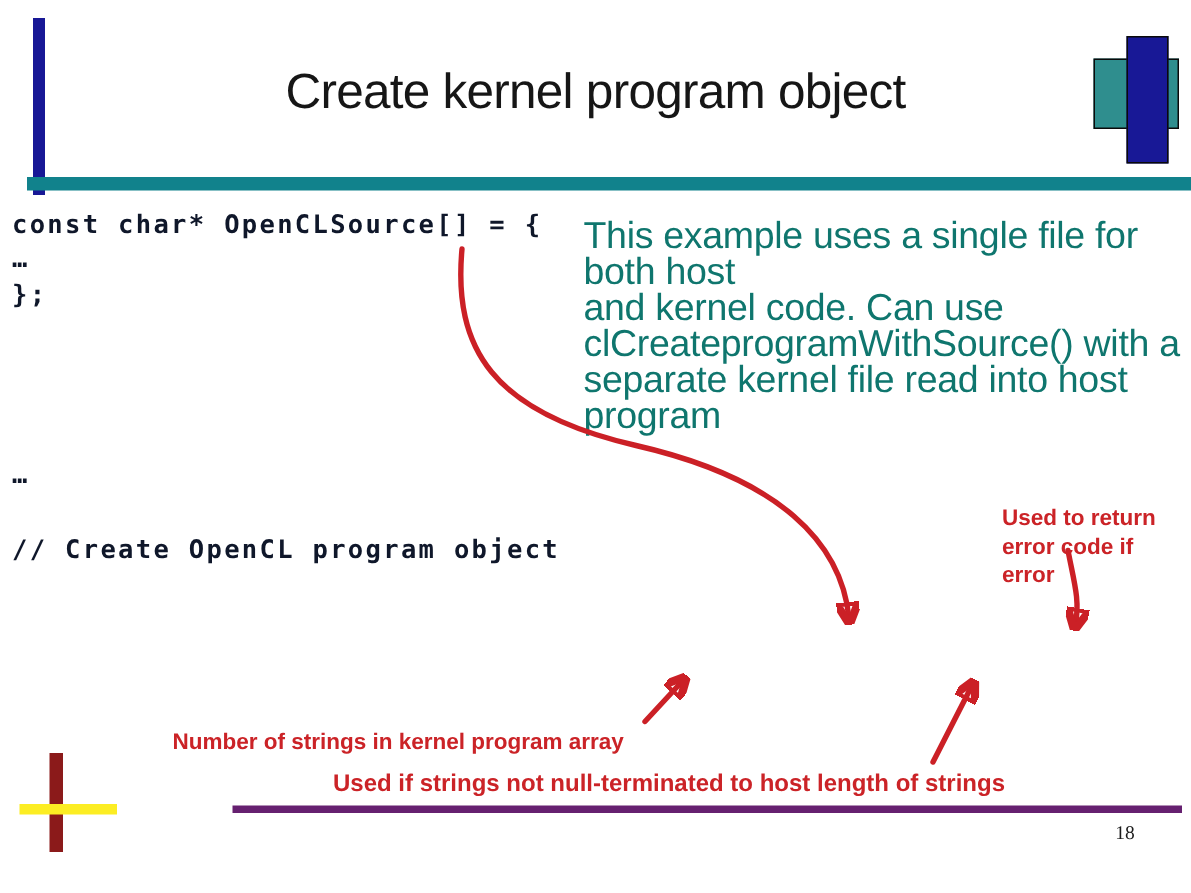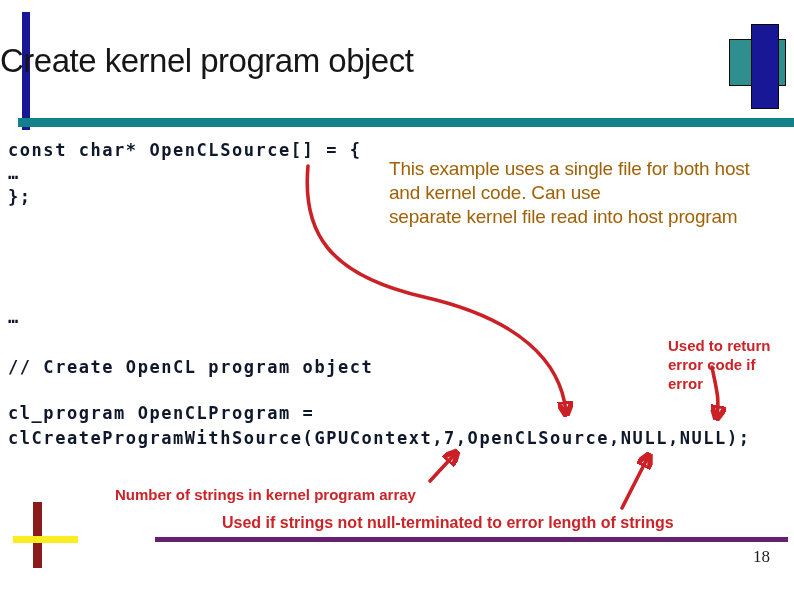--- a/index.html
+++ b/index.html
@@ -40,20 +40,21 @@
     width: 65px; height: 7px; background: #fced23;
   }
   .purple-line {
     position: absolute; left: 155px; top: 537px;
     width: 633px; height: 5px; background: #662070;
   }
 
   
   .slide-title {
     position: absolute; left: 0; top: 42px; width: 794px;
+    text-align: center;
     font-size: 33px; letter-spacing: -0.5px;
     color: #161616;
   }
 
   
   .code-line {
     position: absolute; left: 8px;
     font-family: "DejaVu Sans Mono", monospace;
     font-weight: bold;
     font-size: 17px;
@@ -65,22 +66,22 @@
   .cl-b1-2 { top: 163px; }
   .cl-b1-3 { top: 187px; }
   .cl-b2-1 { top: 285px; }
   .cl-b2-2 { top: 307px; }
   .cl-b2-3 { top: 357px; }
   .cl-b3-1 { top: 403px; }
   .cl-b3-2 { top: 428px; }
 
   
   .description {
-    position: absolute; left: 389px; top: 157px; width: 404px;
-    font-size: 19px; line-height: 24px; color: #a16207;
+    position: absolute; left: 389px; top: 145px; width: 404px;
+    font-size: 25px; line-height: 24px; color: #0f766e;
     letter-spacing: -0.2px;
   }
 
   
   .note { color: #cb2327; font-weight: bold; position: absolute; }
   .note-error {
     left: 668px; top: 336px; width: 130px;
     font-size: 15px; line-height: 19px;
   }
   .note-count {
@@ -99,21 +100,21 @@
     pointer-events: none;
   }
   .arrows path {
     stroke: #cb2026; stroke-width: 3.6; fill: none; stroke-linecap: round;
   }
 
   
   .page-number {
     position: absolute; left: 730px; top: 547px; width: 40px;
     font-family: "Liberation Serif", serif;
-    font-size: 17px; color: #1c1c1c; text-align: right;
+    font-size: 13px; color: #1c1c1c; text-align: center;
   }
 </style>
 </head>
 <body>
 
 <div class="slide">
 
   <div class="bar-topleft"></div>
   <div class="title-underline"></div>
   <div class="teal-square"></div>
@@ -124,36 +125,35 @@
 
   <div class="slide-title">Create kernel program object</div>
 
   <div class="code-line cl-b1-1">const char* OpenCLSource[] = {</div>
   <div class="code-line cl-b1-2">…</div>
   <div class="code-line cl-b1-3">};</div>
 
   <div class="description">
     <div>This example uses a single file for both host</div>
     <div>and kernel code. Can use</div>
+    <div>clCreateprogramWithSource() with a</div>
     <div>separate kernel file read into host program</div>
   </div>
 
   <div class="code-line cl-b2-2">…</div>
   <div class="code-line cl-b2-3">// Create OpenCL program object</div>
 
-  <div class="code-line cl-b3-1">cl_program OpenCLProgram =</div>
-  <div class="code-line cl-b3-2">clCreateProgramWithSource(GPUContext,7,OpenCLSource,NULL,NULL);</div>
 
   <div class="note note-error">
     <div>Used to return</div>
     <div>error code if</div>
     <div>error</div>
   </div>
   <div class="note note-count">Number of strings in kernel program array</div>
-  <div class="note note-length">Used if strings not null-terminated to error length of strings</div>
+  <div class="note note-length">Used if strings not null-terminated to host length of strings</div>
 
   <svg class="arrows" viewBox="0 0 794 595" xmlns="http://www.w3.org/2000/svg">
     <defs>
       <marker id="ah" viewBox="0 0 10 10" refX="7" refY="5" markerWidth="4.2" markerHeight="4.2" orient="auto-start-reverse">
         <path d="M0,0 L10,5 L0,10 z" fill="#cb2026" stroke="none"></path>
       </marker>
     </defs>
     <path d="M308,166 C302,232 328,275 424,297 C520,319 561,362 566,412" marker-end="url(#ah)"></path>
     <path d="M712,367 C716,388 720,400 717,416" marker-end="url(#ah)"></path>
     <path d="M430,481 L455,454" marker-end="url(#ah)"></path>

